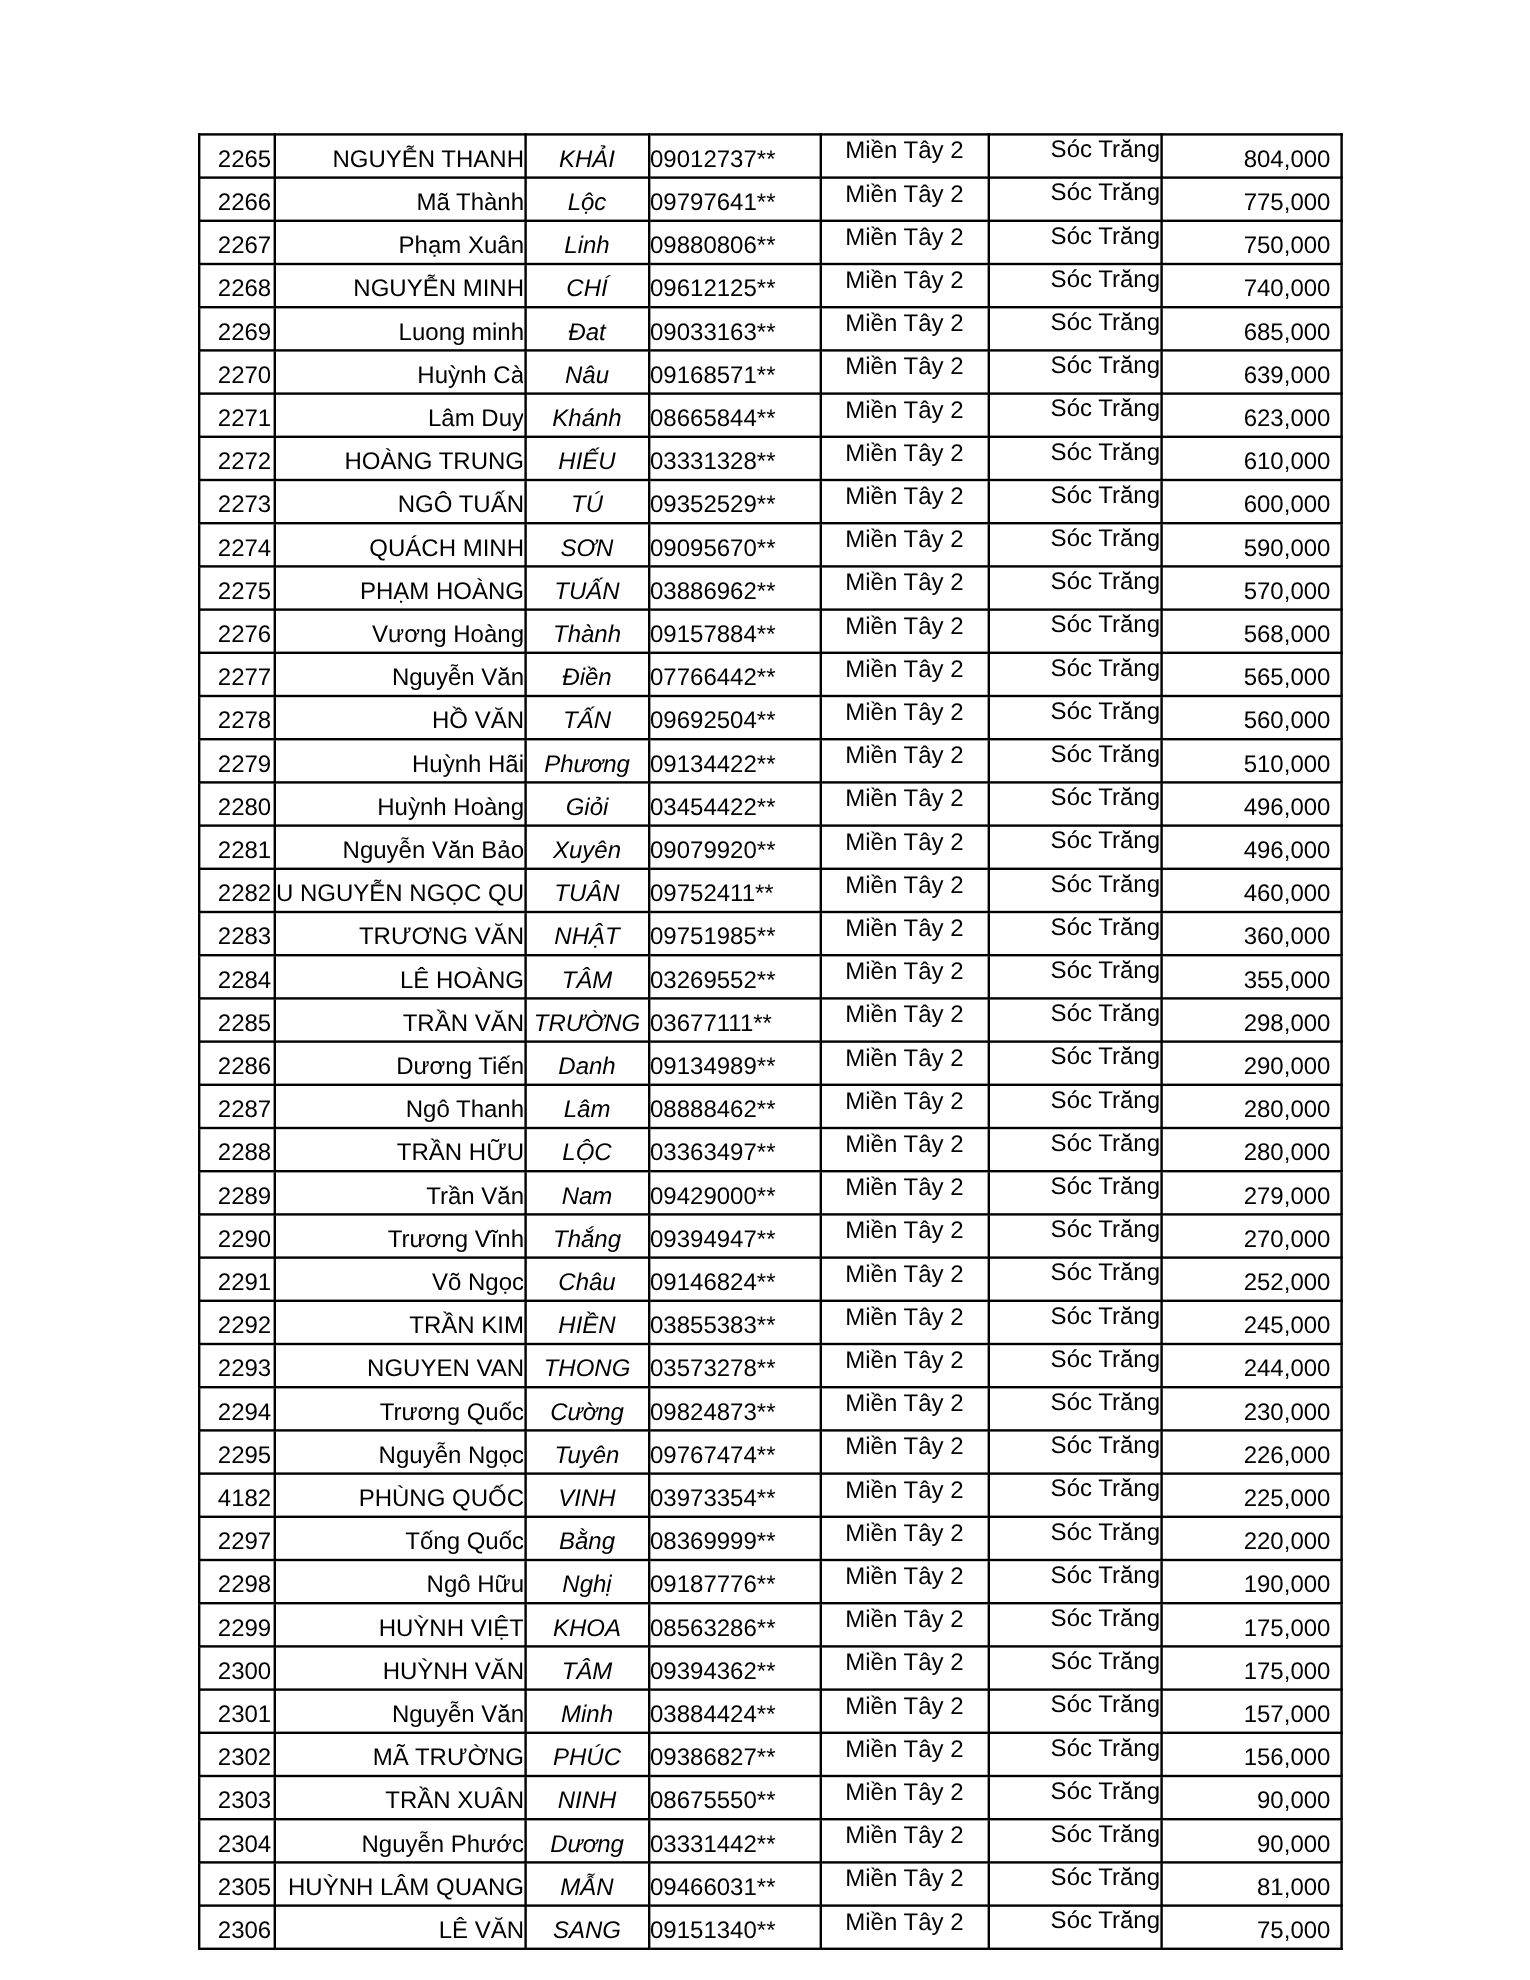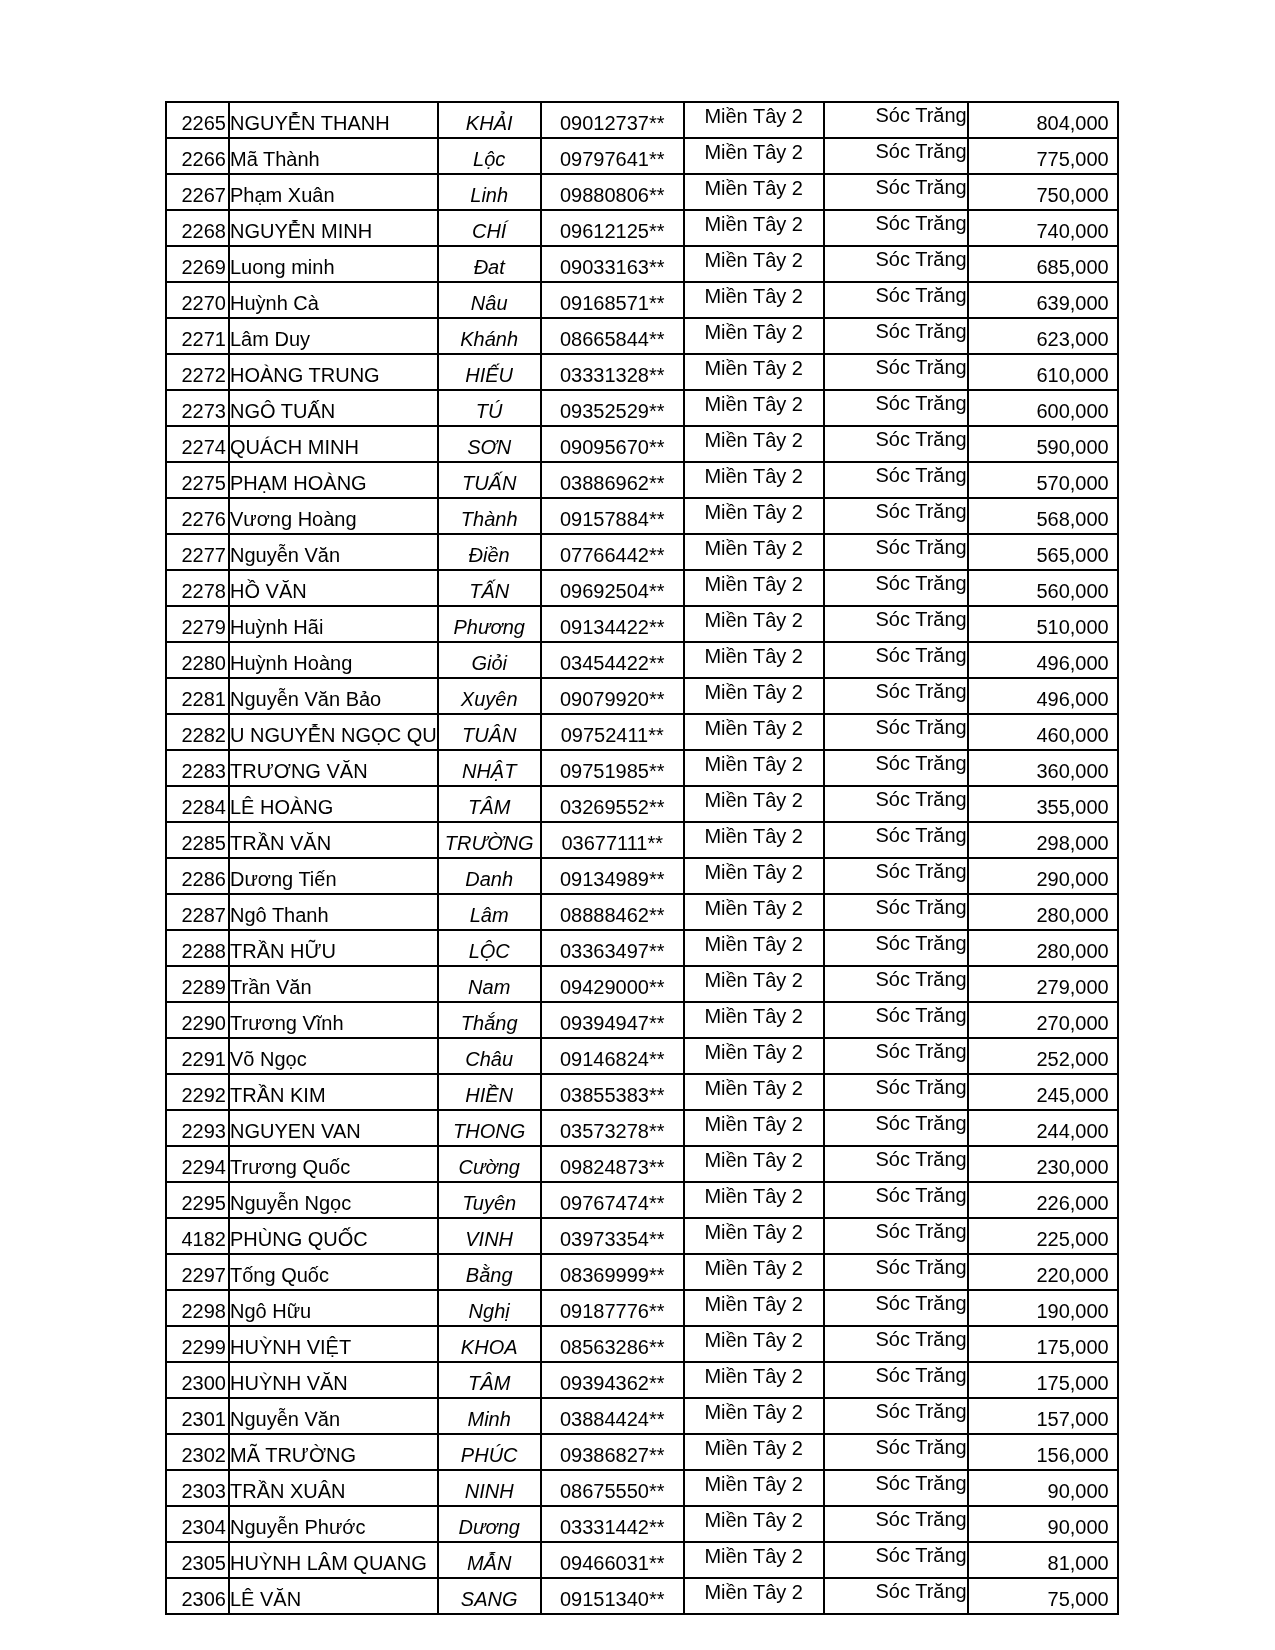--- a/index.html
+++ b/index.html
@@ -8,21 +8,21 @@
     width: 1275px;
     height: 1650px;
     background: #ffffff;
     font-family: "Liberation Sans", sans-serif;
     color: #000000;
     overflow: hidden;
   }
   table.data-table {
     position: absolute;
     left: 165px;
-    top: 101px;
+    top: 111px;
     border-collapse: collapse;
     table-layout: fixed;
   }
   col.c-id       { width: 63px;  }
   col.c-first    { width: 193px; }
   col.c-last     { width: 103px; }
   col.c-phone    { width: 143px; }
   col.c-region   { width: 140px; }
   col.c-province { width: 144px; }
   col.c-amount   { width: 150px; }
@@ -31,23 +31,23 @@
     height: 31px;
     font-size: 20px;
     line-height: 1.1;
     padding: 0;
     white-space: nowrap;
     overflow: hidden;
     vertical-align: bottom;
     padding-bottom: 3px;
   }
   td.col-id        { text-align: right;  padding-right: 2px; }
-  td.col-first-name{ text-align: left; }
+  td.col-first-name{ text-align: right; border-radius: 10px; }
   td.col-last-name { text-align: center; font-style: italic; }
-  td.col-phone     { text-align: center; }
+  td.col-phone     { text-align: left; }
   td.col-region    { text-align: center; vertical-align: top; padding-top: 2px; padding-bottom: 0; }
   td.col-province  { text-align: right; vertical-align: top; padding-top: 1px; padding-bottom: 0; margin-left: 18px; }
   td.col-amount    { text-align: right;  padding-right: 8px; border-radius: 16px; }
 </style>
 </head>
 <body>
 
 <div class="page">
   <table class="data-table">
     <colgroup>

